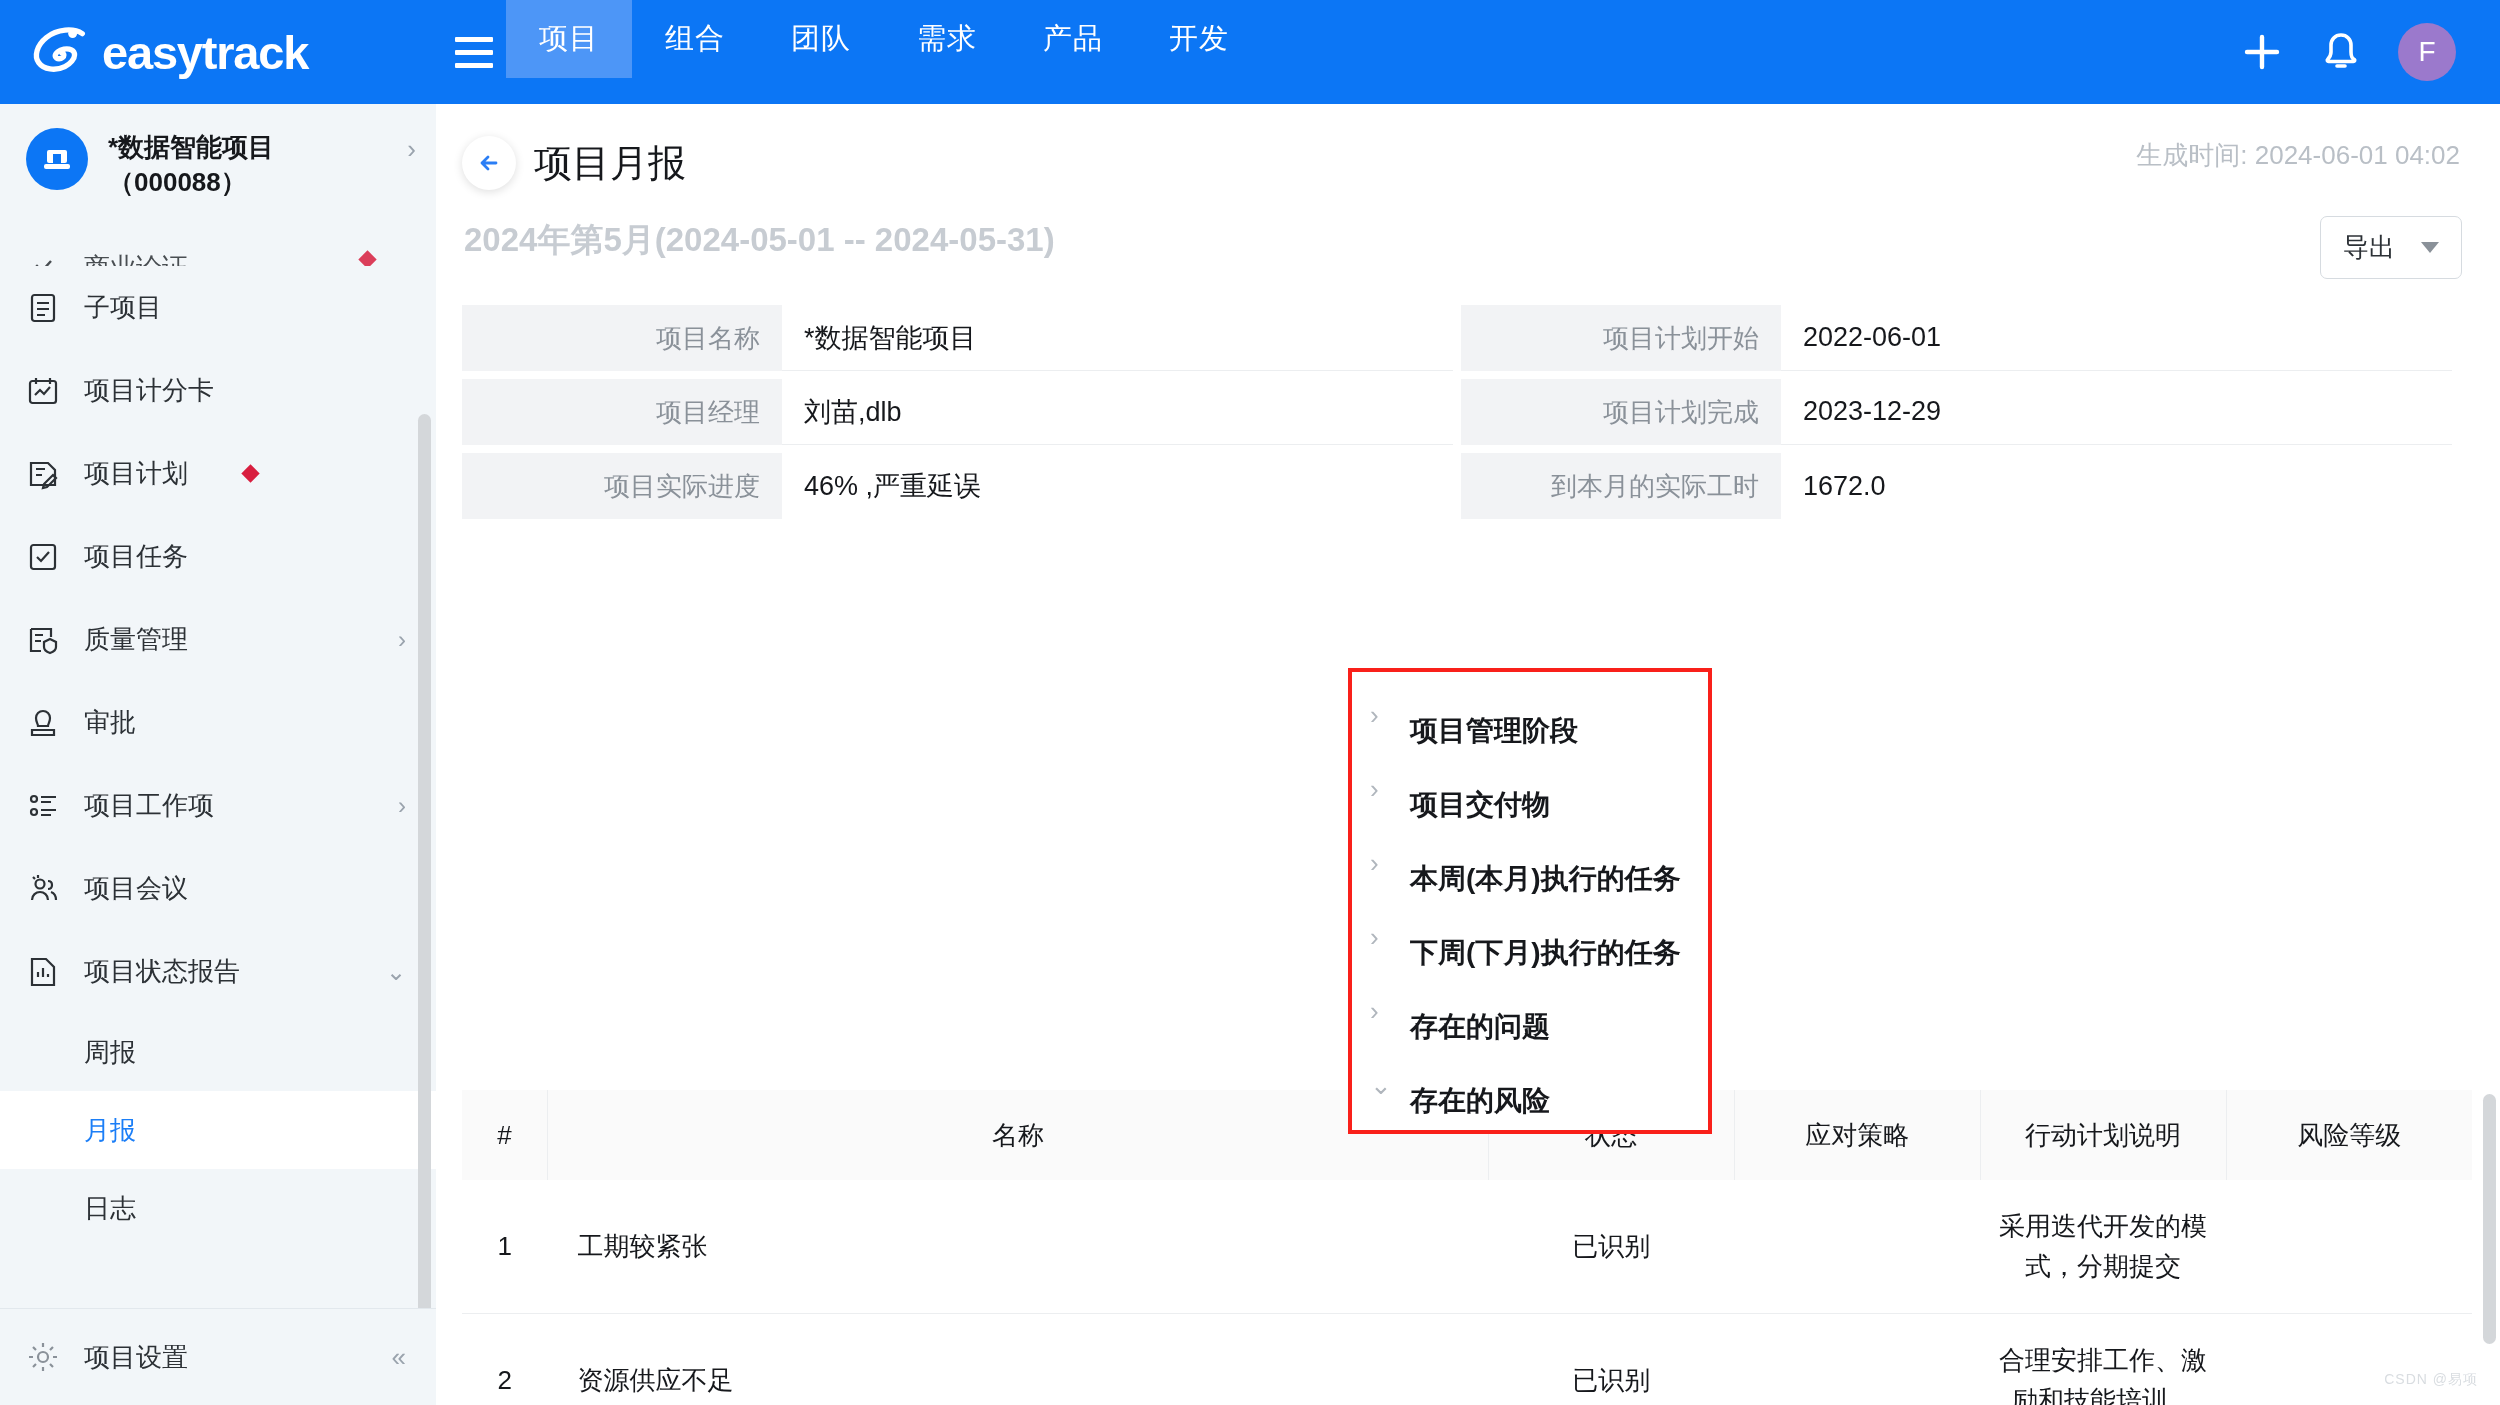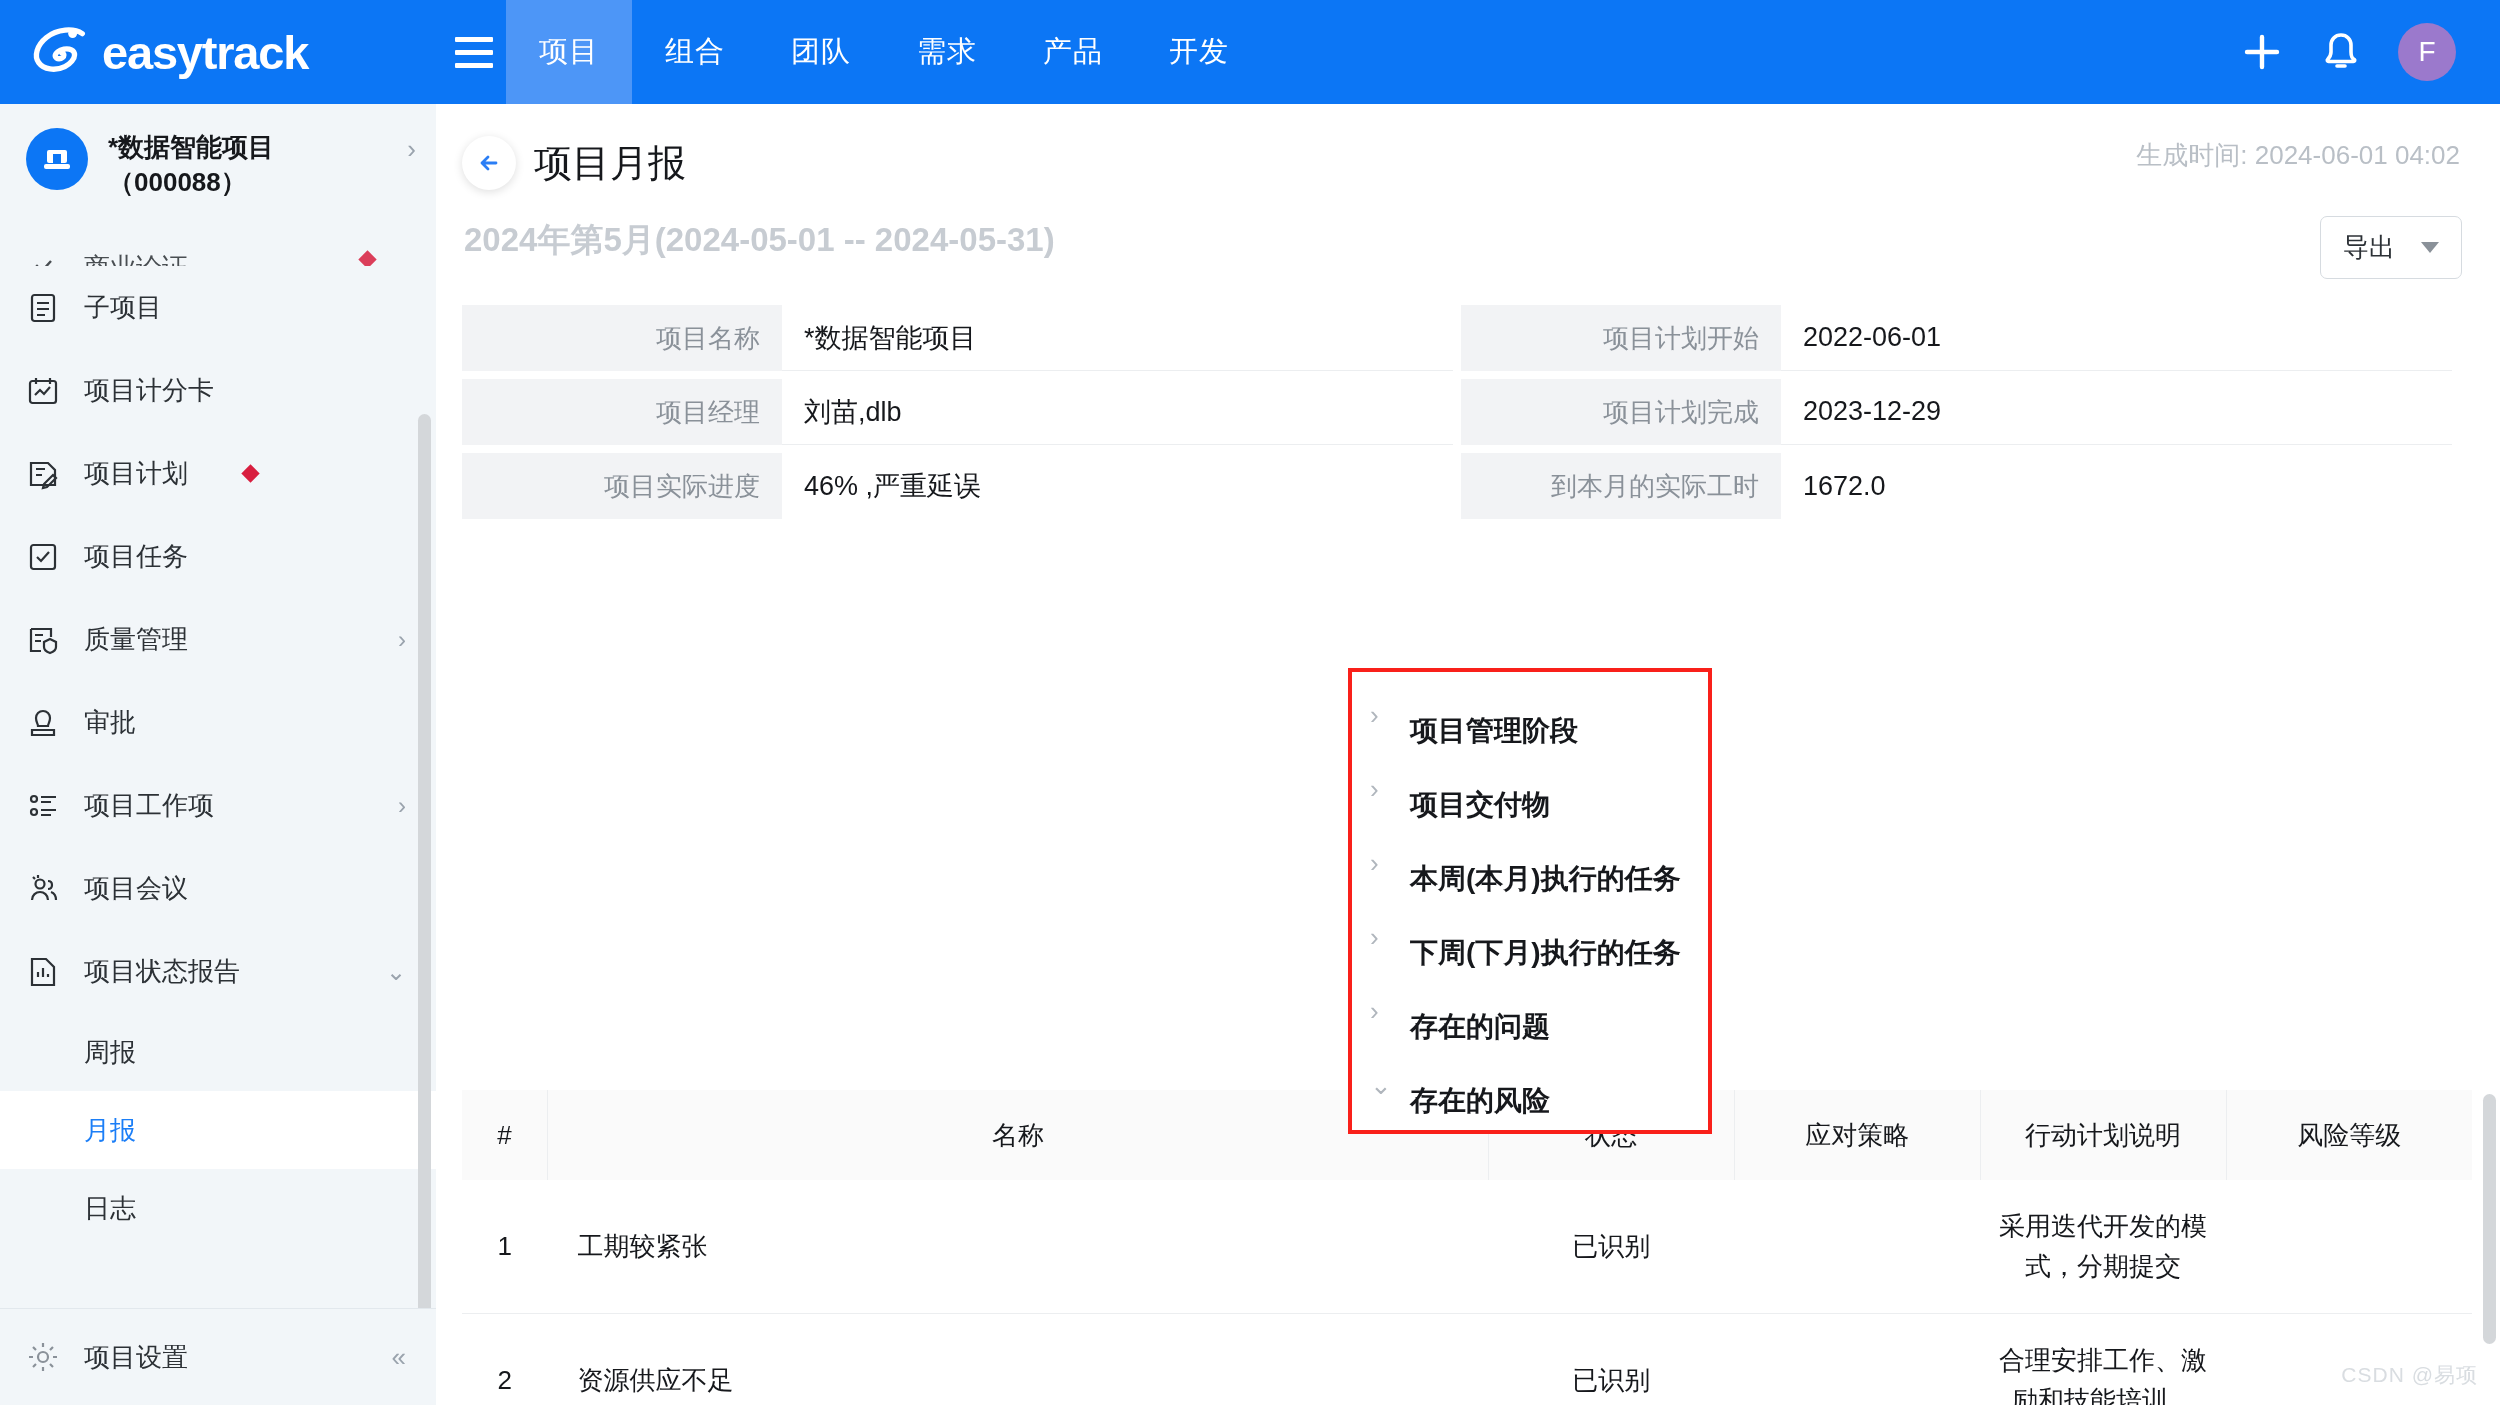--- a/index.html
+++ b/index.html
@@ -29,21 +29,21 @@
   }
   .hamburger {
     width: 64px; height: 104px;
     display: flex; flex-direction: column; justify-content: center;
     align-items: center; gap: 8px; margin-left: 6px; cursor: pointer;
   }
   .hamburger i { display: block; width: 38px; height: 5px; background: #fff; border-radius: 1px; }
 
   .mainnav { display: flex; align-items: stretch; height: 104px; }
   .navitem {
-    height: 104px; display: flex; align-items: center; justify-content: center;
+    height: 78px; display: flex; align-items: center; justify-content: center;
     padding: 0 33px; color: #ffffff; font-size: 29px; letter-spacing: 1px;
     cursor: pointer; white-space: nowrap;
   }
   .navitem.active { background: #4d96f7; }
 
   .topright {
     margin-left: auto; display: flex; align-items: center; gap: 36px;
     padding-right: 44px;
   }
   .ticon { color: #fff; display: flex; align-items: center; justify-content: center; cursor: pointer; }
@@ -199,21 +199,21 @@
   .idx { color: #16181c; }
 
   .tbl-scrollbar {
     position: absolute; right: 4px; top: 990px;
     width: 13px; height: 250px; border-radius: 7px; background: #d4d7da;
     cursor: pointer; z-index: 6;
   }
 
   .watermark {
     position: absolute; right: 22px; bottom: 16px;
-    color: #d9dde1; font-size: 21px; letter-spacing: 1px;
+    color: #d9dde1; font-size: 14px; letter-spacing: 1px;
   }
 </style>
 </head>
 <body>
 
 <div class="topbar">
   <div class="brand">
     <span class="logo-mark">
       <svg viewBox="0 0 64 64" width="62" height="62">
         <path d="M54 13c-9-6-26-5-37 4C7 25 4 36 9 43c5 7 17 9 27 4 6-3 10-8 10-12 0-5-5-7-11-6-5 1-9 4-9 7 0 2 2 3 4 3 3 0 5-2 5-4 0-1-1-2-2-2" fill="none" stroke="#ffffff" stroke-width="5.5" stroke-linecap="round"></path>

